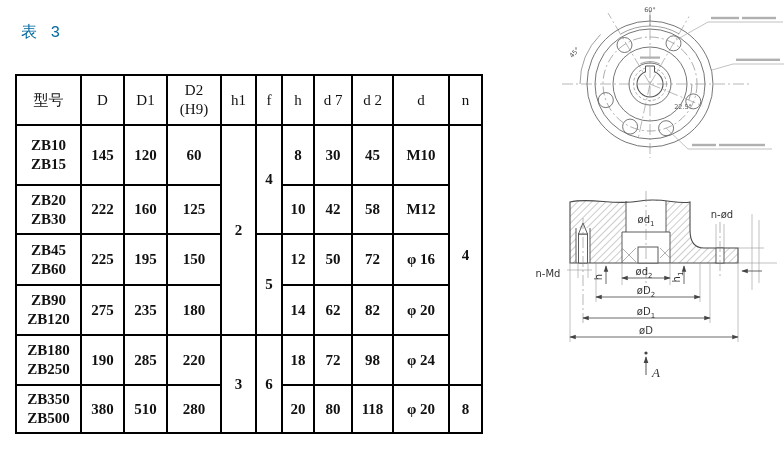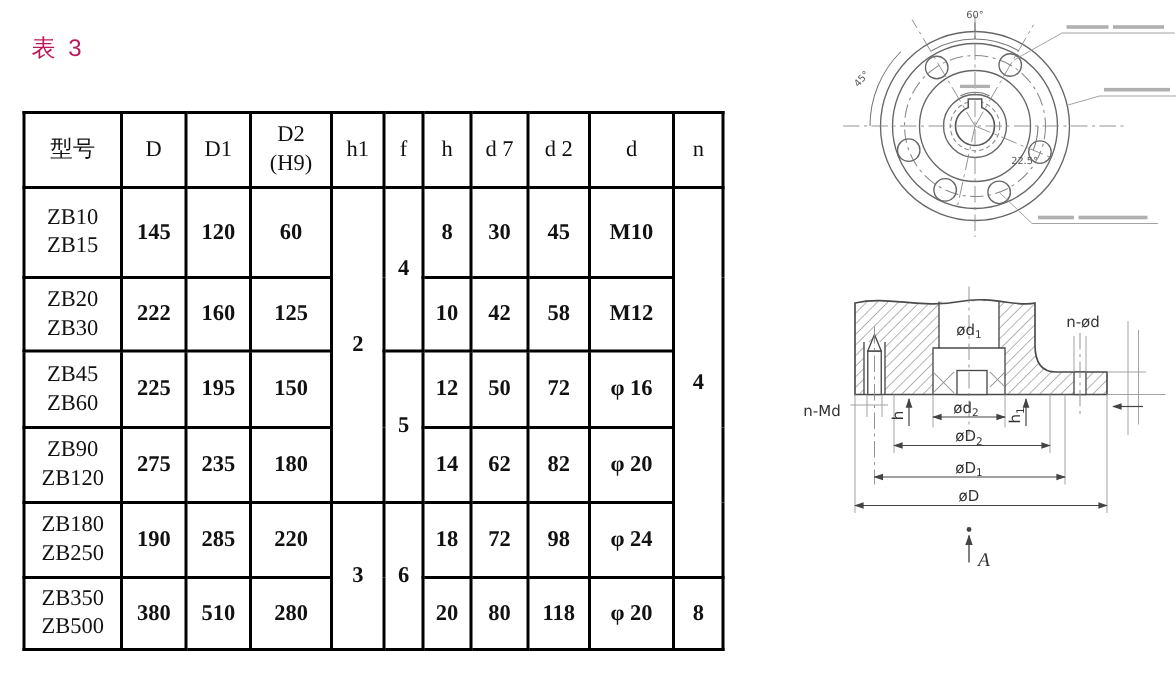--- a/index.html
+++ b/index.html
@@ -1,26 +1,26 @@
 <!DOCTYPE html>
 <html><head>
 <meta charset="utf-8">
 <style>
   html,body{margin:0;padding:0;background:#ffffff;}
   #page{position:relative;width:784px;height:459px;background:#ffffff;overflow:hidden;
         font-family:"Liberation Serif", serif;color:#111;}
-  #page-title{position:absolute;left:21px;top:22px;font-size:16px;color:#be185d;
-        font-family:Liberation Sans, sans-serif;letter-spacing:2px;}
+  #page-title{position:absolute;left:21px;top:22px;font-size:16px;color:#0369a1;
+        font-family:Liberation Mono, monospace;letter-spacing:2px;}
   table.spec{position:absolute;left:15px;top:74px;border-collapse:collapse;table-layout:fixed;
         width:466px;}
   table.spec td{border:2px solid #000;text-align:center;vertical-align:middle;
         font-size:15px;padding:0;line-height:1.25;}
   td.hdr{font-weight:normal;font-size:15px;}
   td.val{font-weight:bold;font-size:16px;}
-  td.model{font-weight:normal;text-align:left;padding-left:6px;font-size:15px;line-height:1.5;}
+  td.model{font-weight:bold;text-align:left;padding-left:6px;font-size:15px;line-height:1.5;}
   svg text{font-family:"DejaVu Sans", sans-serif;fill:#333;}
   .dimtxt{font-size:10px;}
   .dimtxt-sm{font-size:6.5px;fill:#555;}
   .viewA{font-size:13px;font-style:italic;font-family:"Liberation Serif", serif;}
 </style>
 </head>
 <body>
 
 <div id="page">
 

